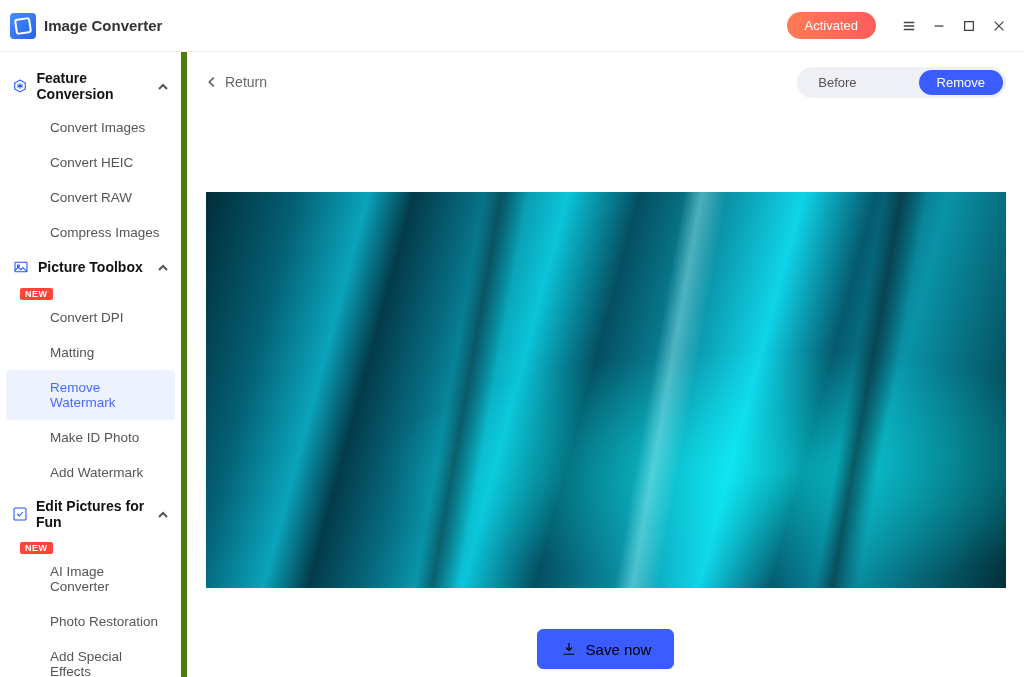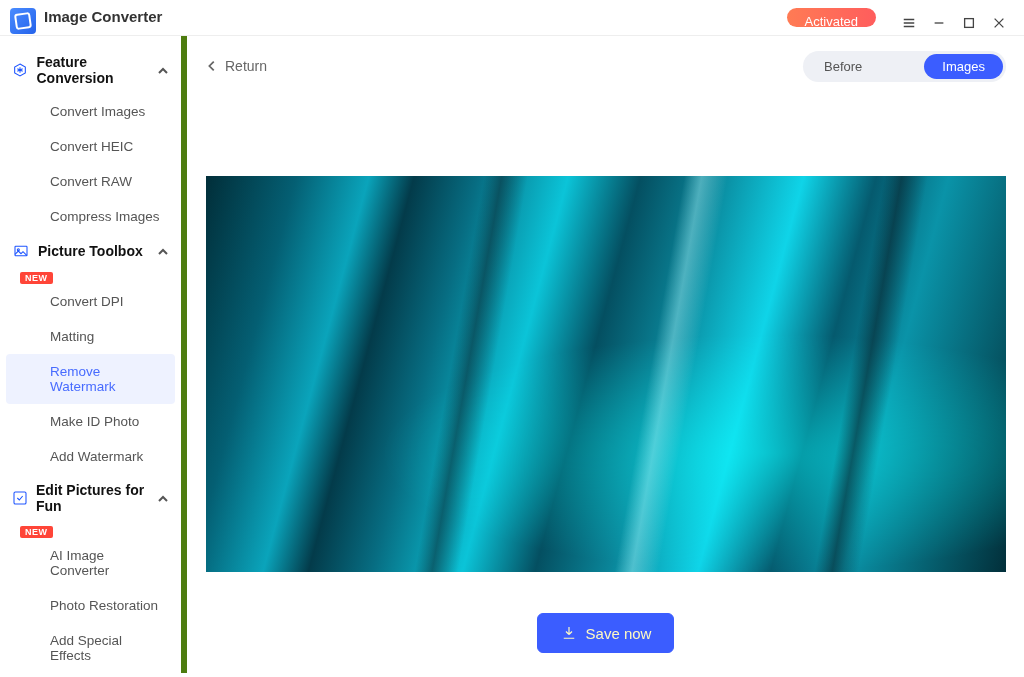--- a/index.html
+++ b/index.html
@@ -10,22 +10,23 @@
     background: #fff;
     width: 1024px;
     height: 677px;
     overflow: hidden;
     position: relative;
   }
 
   
   .titlebar {
     display: flex;
-    height: 36px;
-    padding: 8px 10px;
+    align-items: center;
+    height: 52px;
+    padding: 0 10px;
     border-bottom: 1px solid #eee;
   }
   .app-icon {
     width: 26px; height: 26px;
     background: linear-gradient(135deg,#4a8cff 0%,#2563eb 100%);
     border-radius: 4px;
     margin-right: 8px;
     position: relative;
   }
   .app-icon::after{
@@ -225,21 +226,21 @@
     cursor:pointer;
   }
   .btn-outline{
     border:1px solid #cfcfd8;
     background:#fff;
     color:#444;
   }
   .btn-primary{
     background:#3b5dff;
     border:1px solid #3b5dff;
-    color:#fef9c3;
+    color:#000000;
   }
   .btn svg{width:18px;height:18px;fill:none;stroke:currentColor;stroke-width:1.6;}
 </style>
 </head>
 <body>
 
 <div class="titlebar">
   <div class="app-icon"></div>
   <div class="app-title">Image Converter</div>
   <div class="titlebar-spacer"></div>
@@ -339,21 +340,21 @@
 
     <div class="topline">
       <div class="return-btn">
         <svg viewBox="0 0 16 16">
             <path d="M10 3L5 8l5 5"></path>
           </svg>
         <span>Return</span>
       </div>
       <div class="toggle">
         <span>Before</span>
-        <span class="active">Images</span>
+        <span class="active">Remove</span>
       </div>
     </div>
 
     <div class="canvas">
       <div class="image-frame">
         <div class="preview-image"></div>
       </div>
     </div>
 
     <div class="action-bar">

